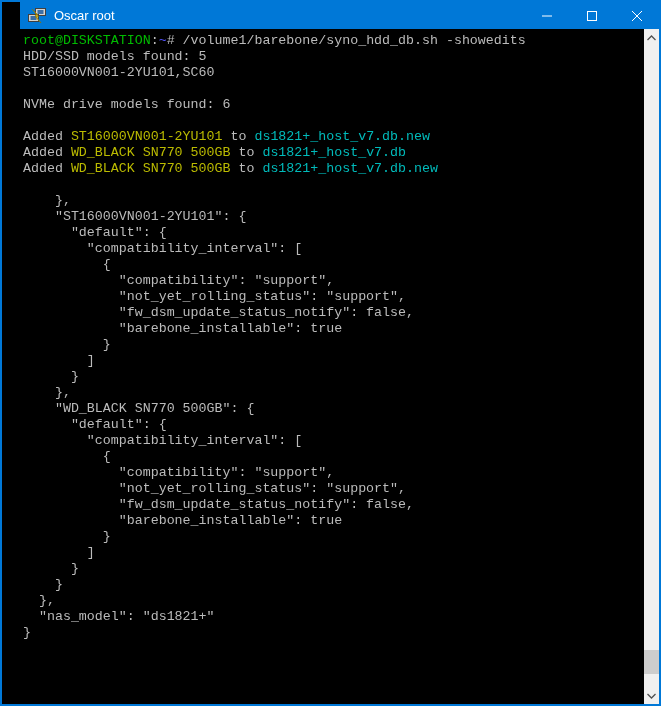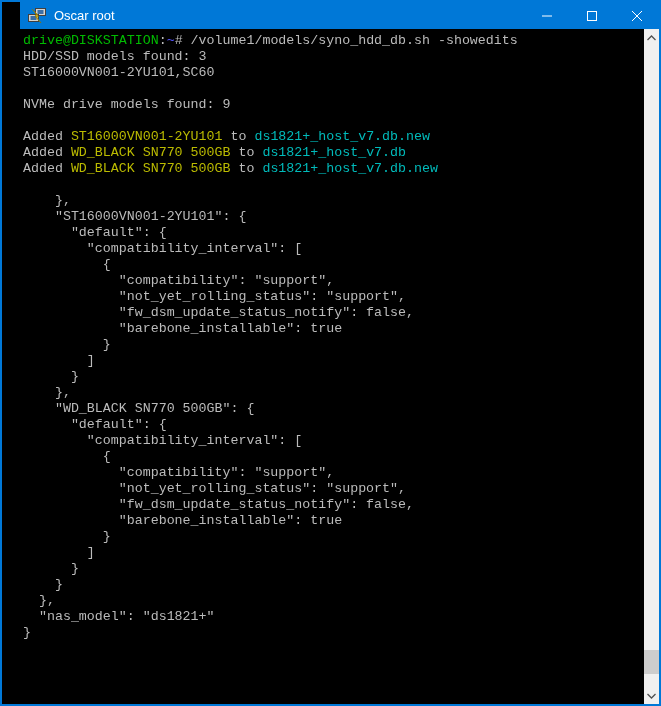--- a/index.html
+++ b/index.html
@@ -71,25 +71,25 @@
               <line x1="0" y1="0" x2="10" y2="10" stroke="#ffffff" stroke-width="1"></line>
               <line x1="10" y1="0" x2="0" y2="10" stroke="#ffffff" stroke-width="1"></line>
             </svg>
         </span>
       </div>
     </div>
   </div>
 
   <div class="terminal">
     <div id="term-lines">
-        <div class="term-line"><span style="color: var(--green);">drive@DISKSTATION</span><span style="color: var(--fg);">:</span><span style="color: var(--blue);">~</span><span style="color: var(--fg);"># </span><span style="color: var(--fg);">/volume1/models/syno_hdd_db.sh -showedits</span></div>
-        <div class="term-line"><span style="color: var(--fg);">HDD/SSD models found: 3</span></div>
+        <div class="term-line"><span style="color: var(--green);">root@DISKSTATION</span><span style="color: var(--fg);">:</span><span style="color: var(--blue);">~</span><span style="color: var(--fg);"># </span><span style="color: var(--fg);">/volume1/barebone/syno_hdd_db.sh -showedits</span></div>
+        <div class="term-line"><span style="color: var(--fg);">HDD/SSD models found: 5</span></div>
         <div class="term-line"><span style="color: var(--fg);">ST16000VN001-2YU101,SC60</span></div>
         <div class="term-line"></div>
-        <div class="term-line"><span style="color: var(--fg);">NVMe drive models found: 9</span></div>
+        <div class="term-line"><span style="color: var(--fg);">NVMe drive models found: 6</span></div>
         <div class="term-line"></div>
         <div class="term-line"><span style="color: var(--fg);">Added </span><span style="color: var(--yellow);">ST16000VN001-2YU101</span><span style="color: var(--fg);"> to </span><span style="color: var(--cyan);">ds1821+_host_v7.db.new</span></div>
         <div class="term-line"><span style="color: var(--fg);">Added </span><span style="color: var(--yellow);">WD_BLACK SN770 500GB</span><span style="color: var(--fg);"> to </span><span style="color: var(--cyan);">ds1821+_host_v7.db</span></div>
         <div class="term-line"><span style="color: var(--fg);">Added </span><span style="color: var(--yellow);">WD_BLACK SN770 500GB</span><span style="color: var(--fg);"> to </span><span style="color: var(--cyan);">ds1821+_host_v7.db.new</span></div>
         <div class="term-line"></div>
         <div class="term-line"><span style="color: var(--fg);">    },</span></div>
         <div class="term-line"><span style="color: var(--fg);">    "ST16000VN001-2YU101": {</span></div>
         <div class="term-line"><span style="color: var(--fg);">      "default": {</span></div>
         <div class="term-line"><span style="color: var(--fg);">        "compatibility_interval": [</span></div>
         <div class="term-line"><span style="color: var(--fg);">          {</span></div>

